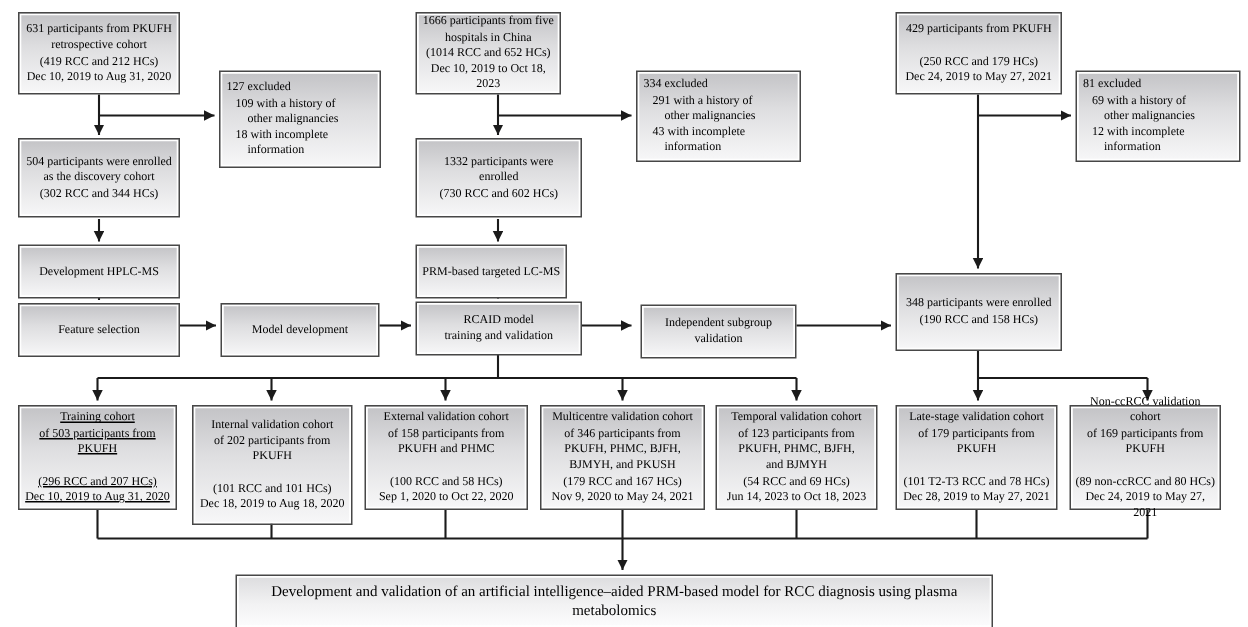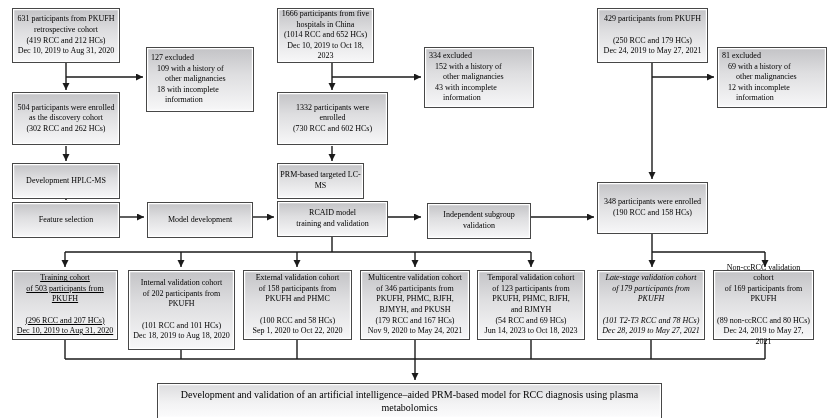--- a/index.html
+++ b/index.html
@@ -74,38 +74,38 @@
 retrospective cohort
 (419 RCC and 212 HCs)
 Dec 10, 2019 to Aug 31, 2020</div>
   <div class="box excl" style="left:146px; top:47px; width:108px; height:65px;">127 excluded
    109 with a history of
        other malignancies
    18 with incomplete
        information</div>
   <div class="box" style="left:12px; top:92px; width:108px; height:53px;">504 participants were enrolled
 as the discovery cohort
-(302 RCC and 262 HCs)</div>
+(302 RCC and 344 HCs)</div>
   <div class="box" style="left:12px; top:163px; width:108px; height:29px;">Development HPLC-MS</div>
   <div class="box" style="left:12px; top:202px; width:108px; height:31px;">Feature selection</div>
   <div class="box" style="left:147px; top:202px; width:106px; height:31px;">Model development</div>
 
   <div class="box" style="left:277px; top:8px; width:97px; height:55px;">1666 participants from five
 hospitals in China
 (1014 RCC and 652 HCs)
 Dec 10, 2019 to Oct 18, 2023</div>
   <div class="box excl" style="left:424px; top:47px; width:110px; height:61px;">334 excluded
-   152 with a history of
+   291 with a history of
        other malignancies
    43 with incomplete
        information</div>
   <div class="box" style="left:277px; top:92px; width:111px; height:53px;">1332 participants were
 enrolled
 (730 RCC and 602 HCs)</div>
-  <div class="box" style="left:277px; top:163px; width:87px; height:28px;">PRM-based targeted LC-MS</div>
+  <div class="box" style="left:277px; top:163px; width:101px; height:28px;">PRM-based targeted LC-MS</div>
   <div class="box" style="left:277px; top:201px; width:111px; height:33px;">RCAID model
 training and validation</div>
   <div class="box" style="left:427px; top:203px; width:104px; height:16px;">Independent subgroup
 validation</div>
 
   <div class="box" style="left:597px; top:8px; width:111px; height:55px;">429 participants from PKUFH
 
 (250 RCC and 179 HCs)
 Dec 24, 2019 to May 27, 2021</div>
   <div class="box excl" style="left:717px; top:47px; width:110px; height:61px;">81 excluded
@@ -139,21 +139,21 @@
 PKUFH, PHMC, BJFH,
 BJMYH, and PKUSH
 (179 RCC and 167 HCs)
 Nov 9, 2020 to May 24, 2021</div>
   <div class="box" style="left:477px; top:270px; width:108px; height:70px;">Temporal validation cohort
 of 123 participants from
 PKUFH, PHMC, BJFH,
 and BJMYH
 (54 RCC and 69 HCs)
 Jun 14, 2023 to Oct 18, 2023</div>
-  <div class="box" style="left:597px; top:270px; width:108px; height:70px;font-style:italic;">Late-stage validation cohort
+  <div class="box" style="left:597px; top:270px; width:108px; height:70px;">Late-stage validation cohort
 of 179 participants from
 PKUFH
 
 (101 T2-T3 RCC and 78 HCs)
 Dec 28, 2019 to May 27, 2021</div>
   <div class="box" style="left:713px; top:270px; width:101px; height:70px;">Non-ccRCC validation cohort
 of 169 participants from
 PKUFH
 
 (89 non-ccRCC and 80 HCs)

